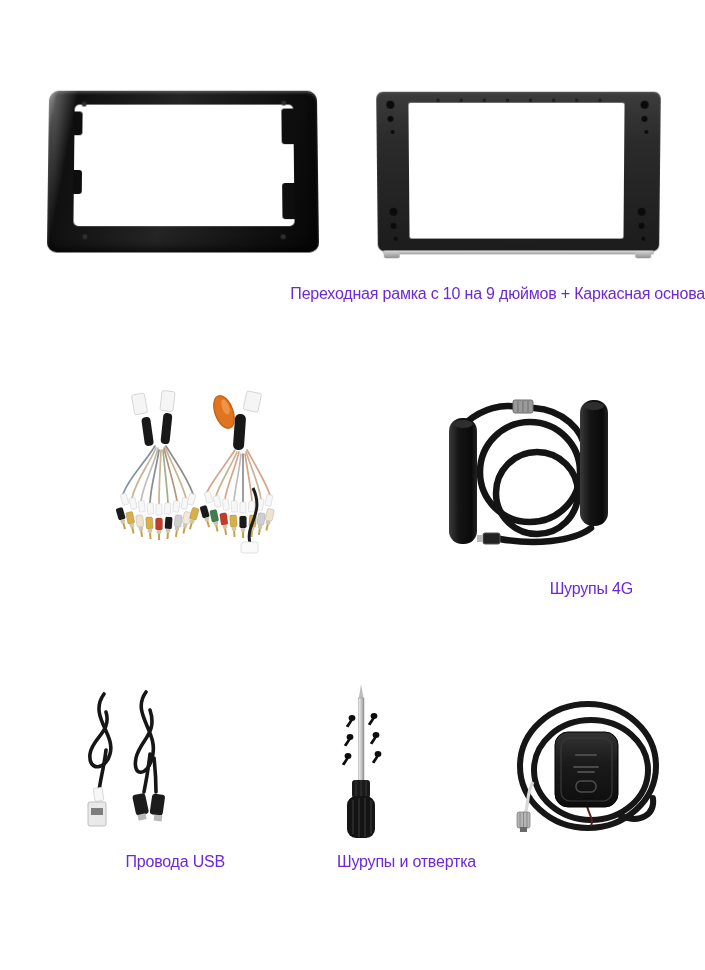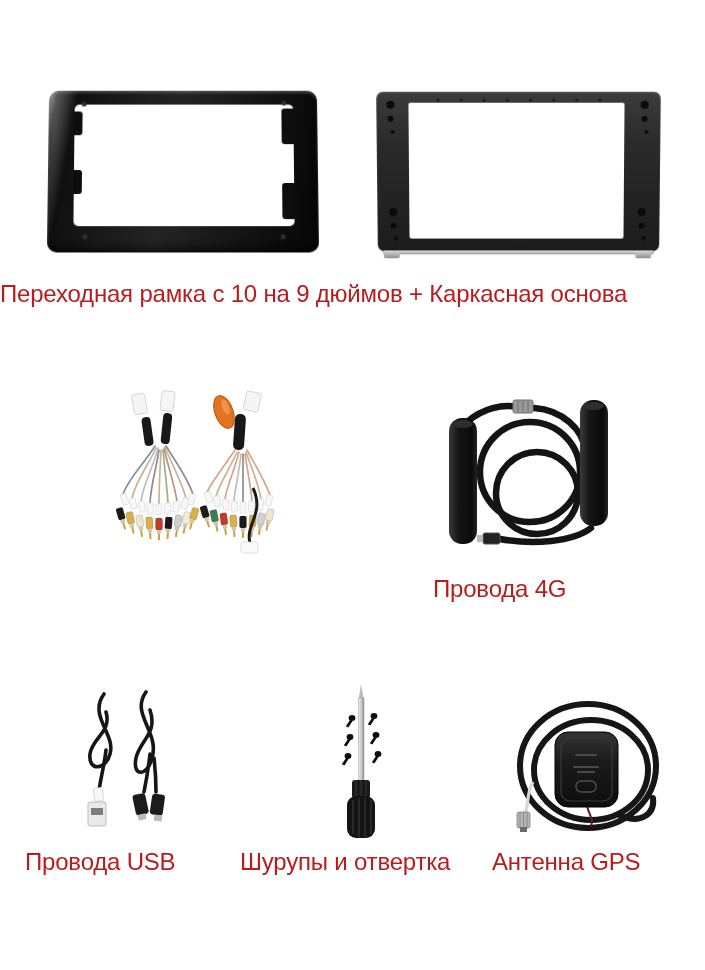--- a/index.html
+++ b/index.html
@@ -1,19 +1,19 @@
 <!DOCTYPE html>
 <html><head>
 <meta charset="utf-8">
 <style>
   html,body{margin:0;padding:0;background:#fff;}
   #canvas{position:relative;width:705px;height:970px;background:#ffffff;overflow:hidden;
           font-family:"Liberation Sans",sans-serif;}
-  .caption{position:absolute;font-size:24px;line-height:26px;color:#b91c1c;
-           text-align:left;letter-spacing:-0.2px;white-space:nowrap;}
+  .caption{position:absolute;font-size:16px;line-height:26px;color:#6d28d9;
+           text-align:right;letter-spacing:-0.2px;white-space:nowrap;}
 
   
   .frame-glossy{position:absolute;left:48px;top:90px;width:270px;height:162px;border-radius:10px;
       background:linear-gradient(100deg,#cfcfcf 0%,#5a5a5a 3%,#101010 10%,#242424 45%,#050505 100%);
       transform:perspective(700px) rotateX(4deg);
       box-shadow:inset 0 2px 3px rgba(255,255,255,.25), inset 0 -4px 8px rgba(0,0,0,.7);}
   .frame-glossy .hole{position:absolute;left:26px;top:14px;right:24px;bottom:26px;
       background:#fff;border-radius:5px;}
   .frame-glossy .notch{position:absolute;background:#0e0e0e;}
   .notch-l1{left:-1px;top:6%;width:9px;height:24px;border-radius:0 3px 3px 0;}
@@ -182,21 +182,21 @@
     <line x1="90" y1="11" x2="90" y2="22" stroke="#6f6f6f" stroke-width="1"></line>
     <line x1="95" y1="11" x2="95" y2="22" stroke="#6f6f6f" stroke-width="1"></line>
     <rect x="50" y="143" width="17" height="11" rx="2" fill="#222" stroke="#555" stroke-width="1"></rect>
     <rect x="44" y="145" width="6" height="7" fill="#b9b9b9"></rect>
     <rect x="16" y="28" width="28" height="126" rx="13" fill="url(#barGrad)"></rect>
     <rect x="147" y="10" width="28" height="126" rx="13" fill="url(#barGrad)"></rect>
     <ellipse cx="30" cy="34" rx="10" ry="4" fill="#2e2e2e"></ellipse>
     <ellipse cx="161" cy="16" rx="10" ry="4" fill="#2e2e2e"></ellipse>
   </svg>
 
-  <div class="caption" style="left:433px;width:200px;top:576px;">Провода 4G</div>
+  <div class="caption" style="left:433px;width:200px;top:576px;">Шурупы 4G</div>
 
   <svg class="fig" style="left:66px;top:688px;" width="122" height="140" viewBox="0 0 122 140">
     <g stroke="#161616" stroke-width="3.6" fill="none" stroke-linecap="round">
       <path d="M38,6 C22,28 50,46 44,66 C40,82 22,84 24,66 C26,50 46,44 40,24"></path>
       <path d="M40,62 C38,80 34,92 33,104"></path>
       <path d="M80,4 C64,26 94,44 86,70 C82,88 66,90 70,70 C74,52 92,46 84,22"></path>
       <path d="M84,66 C82,84 80,94 78,104 M88,70 C90,88 90,96 90,104"></path>
     </g>
     <rect x="28" y="100" width="9" height="13" rx="1.5" fill="#f7f7f7" stroke="#d5d5d5" stroke-width="0.8" transform="rotate(-8 32 106)"></rect>
     <rect x="22" y="114" width="18" height="24" rx="2" fill="#e9e9e9" stroke="#bdbdbd" stroke-width="1"></rect>
@@ -271,15 +271,14 @@
       <rect x="58" y="50" width="51" height="63" rx="9" fill="none" stroke="#3a3a3a" stroke-width="1.2"></rect>
       <rect x="72" y="66" width="22" height="2" rx="1" fill="#4a4a4a"></rect>
       <rect x="70" y="78" width="26" height="2" rx="1" fill="#4a4a4a"></rect>
       <rect x="74" y="83" width="18" height="2" rx="1" fill="#4a4a4a"></rect>
       <rect x="73" y="93" width="20" height="11" rx="5" fill="none" stroke="#4f4f4f" stroke-width="1.4"></rect>
     </g>
   </svg>
 
   <div class="caption" style="left:25px;width:200px;top:849px;">Провода USB</div>
   <div class="caption" style="left:240px;width:236px;top:849px;">Шурупы и отвертка</div>
-  <div class="caption" style="left:492px;width:200px;top:849px;">Антенна GPS</div>
 
 </div>
 
 </body></html>

